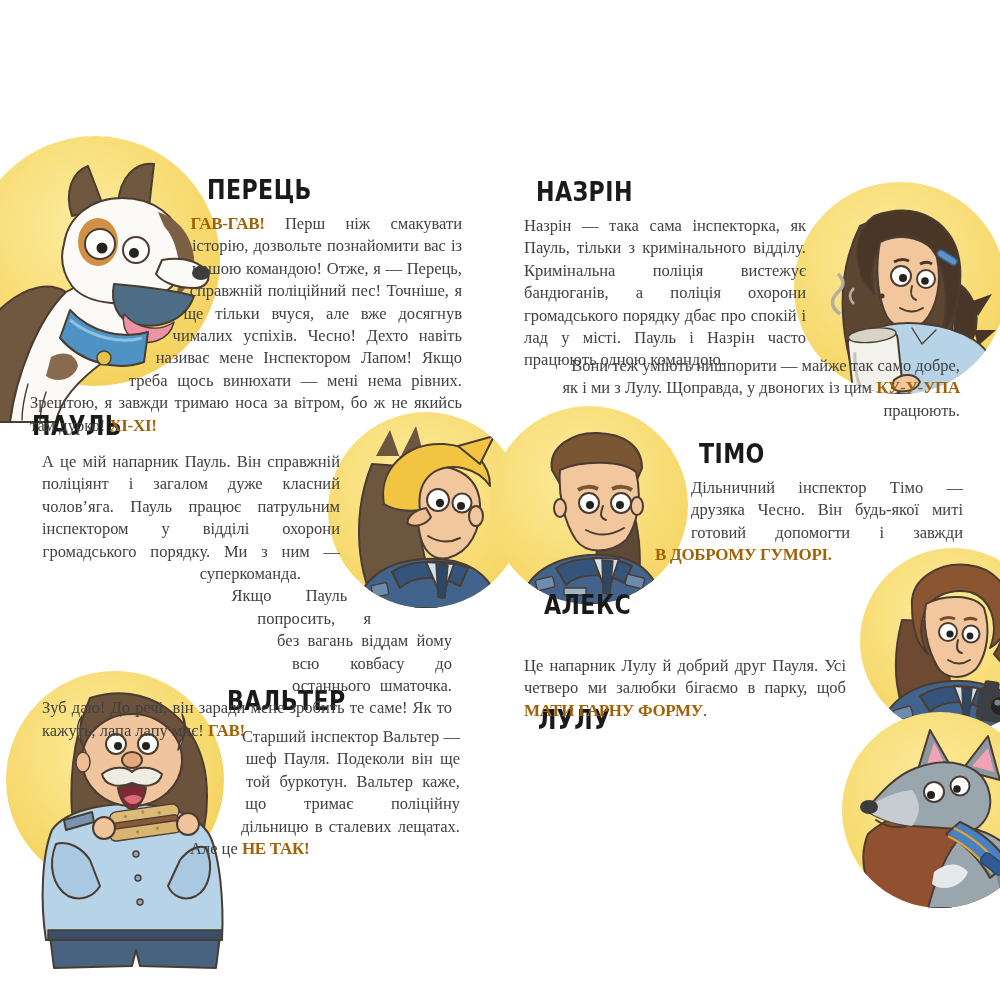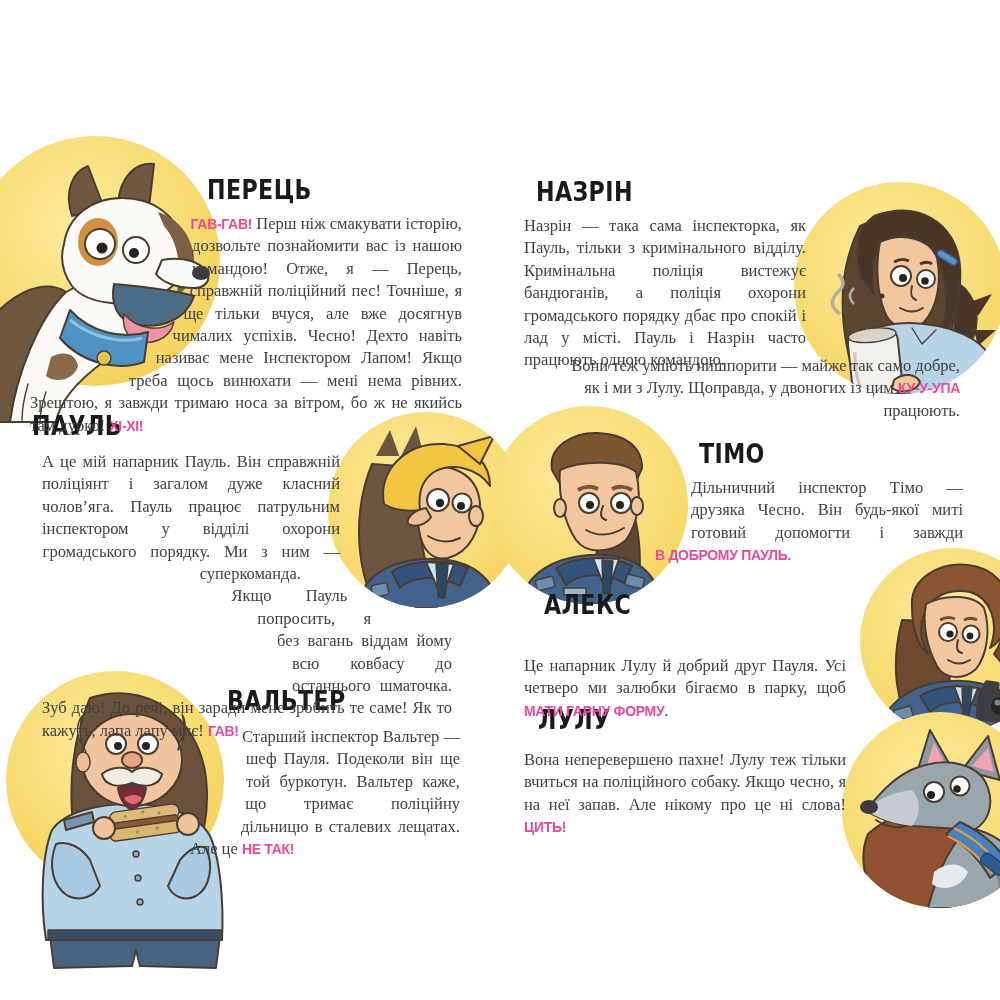--- a/index.html
+++ b/index.html
@@ -8,22 +8,22 @@
   #page{position:absolute;inset:0;}
 
   
   .h{position:absolute;font-family:"DejaVu Sans",sans-serif;font-weight:700;
      color:#1a1a1a;font-size:27px;line-height:1;white-space:nowrap;
      transform:scaleX(.82);transform-origin:0 50%;letter-spacing:0.5px;}
 
   
   .body{position:absolute;margin:0;font-size:16.5px;line-height:22.4px;
         text-align:justify;text-justify:inter-word;}
-  .comic{font-family:Liberation Sans, sans-serif;font-weight:700;font-size:14px;
-         letter-spacing:-0.3px;color:#ec4899;white-space:nowrap;}
+  .comic{font-family:Liberation Serif, serif;font-weight:700;font-size:17px;
+         letter-spacing:-0.3px;color:#a16207;white-space:nowrap;}
 
   
   .sp{display:block;}
   .sp-pepper{float:left;width:170px;height:168px;
              shape-outside:circle(128px at 26px 42px);shape-margin:8px;}
   .sp-paul-r{float:right;width:112px;height:168px;
              shape-outside:circle(110px at 98px 62px);shape-margin:6px;}
   .sp-paul-l{float:left;width:250px;height:230px;shape-margin:6px;
              shape-outside:polygon(0 118px,140px 130px,178px 155px,208px 180px,230px 205px,250px 230px,0 230px);}
   .sp-walter{float:left;width:56px;height:112px;
@@ -292,19 +292,18 @@
   <p class="body" id="p-pepper"><span class="sp sp-pepper"></span><span class="comic">ГАВ-ГАВ!</span><span> Перш ніж смакувати історію, дозвольте познайомити вас із нашою командою! Отже, я — Перець, справжній поліційний пес! Точніше, я ще тільки вчуся, але вже досягнув чималих успіхів. Чесно! Дехто навіть називає мене Інспектором Лапом! Якщо треба щось винюхати — мені нема рівних. Зрештою, я завжди тримаю носа за вітром, бо ж не якийсь там дурко! </span><span class="comic">ХІ-ХІ!</span></p>
 
   <p class="body" id="p-paul"><span class="sp sp-paul-r"></span><span class="sp sp-paul-l"></span><span>А це мій напарник Пауль. Він справжній поліціянт і загалом дуже класний чолов’яга. Пауль працює патрульним інспектором у відділі охорони громадського порядку. Ми з ним — суперкоманда. Якщо Пауль попросить, я без вагань віддам йому всю ковбасу до останнього шматочка. Зуб даю! До речі, він заради мене зробить те саме! Як то кажуть, лапа лапу миє! </span><span class="comic">ГАВ!</span></p>
 
   <p class="body" id="p-walter"><span class="sp sp-walter"></span><span>Старший інспектор Вальтер — шеф Пауля. Подеколи він ще той буркотун. Вальтер каже, що тримає поліційну дільницю в сталевих лещатах. Але це </span><span class="comic">НЕ ТАК!</span></p>
 
   <p class="body" id="p-nazrin1"><span>Назрін — така сама інспекторка, як Пауль, тільки з кримінального відділу. Кримінальна поліція вистежує бандюганів, а поліція охорони громадського порядку дбає про спокій і лад у місті. Пауль і Назрін часто працюють одною командою.</span></p>
 
   <p class="body" id="p-nazrin2"><span>Вони теж уміють нишпорити — майже так само добре, як і ми з Лулу. Щоправда, у двоногих із цим </span><span class="comic">КУ-У-УПА</span><span> працюють.</span></p>
 
-  <p class="body" id="p-timo"><span class="sp sp-timo"></span><span>Дільничний інспектор Тімо — друзяка Чесно. Він будь-якої миті готовий допомогти і завжди </span><span class="comic">В ДОБРОМУ ПАУЛЬ.</span></p>
+  <p class="body" id="p-timo"><span class="sp sp-timo"></span><span>Дільничний інспектор Тімо — друзяка Чесно. Він будь-якої миті готовий допомогти і завжди </span><span class="comic">В ДОБРОМУ ГУМОРІ.</span></p>
 
   <p class="body" id="p-alex"><span>Це напарник Лулу й добрий друг Пауля. Усі четверо ми залюбки бігаємо в парку, щоб </span><span class="comic">МАТИ ГАРНУ ФОРМУ</span><span>.</span></p>
 
-  <p class="body" id="p-lulu"><span>Вона неперевершено пахне! Лулу теж тільки вчиться на поліційного собаку. Якщо чесно, я на неї запав. Але нікому про це ні слова! </span><span class="comic">ЦИТЬ!</span></p>
 
 </div>
 
 </body></html>

